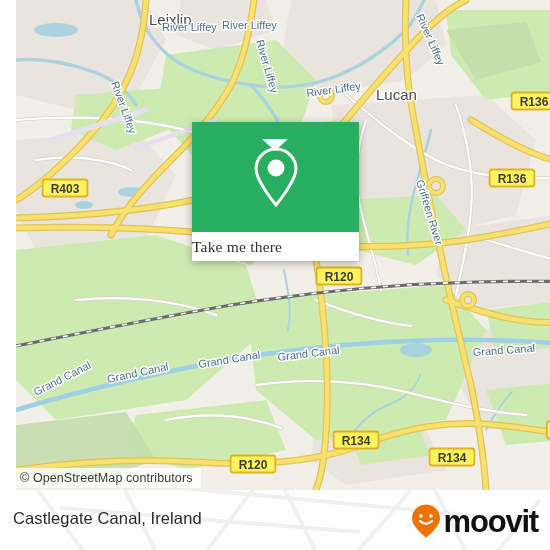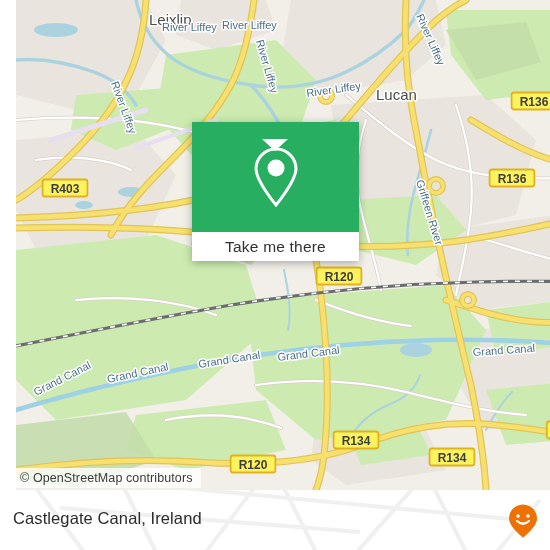--- a/index.html
+++ b/index.html
@@ -28,21 +28,21 @@
   .card{
     position:absolute;left:192px;top:122px;width:167px;
     filter:drop-shadow(0 2px 4px rgba(0,0,0,0.30));
   }
   .card-top{
     background:#27ae60;height:110px;
     display:flex;align-items:center;justify-content:center;
   }
   .card-bottom{
     background:#ffffff;height:29px;
-    display:flex;align-items:center;justify-content:center;
+    display:flex;align-items:center;font-family:Liberation Serif, serif;
   }
   .card-label{font-size:15.5px;color:#303030;letter-spacing:.2px;}
   .card-tail{
     position:absolute;left:50%;top:139px;transform:translateX(-50%);
     width:0;height:0;
     border-left:13px solid transparent;
     border-right:13px solid transparent;
     border-top:12px solid #ffffff;
   }
 
@@ -326,16 +326,17 @@
       </g>
     </svg>
     <div class="footer-title">Castlegate Canal, Ireland</div>
     <div class="brand">
       <svg width="30" height="34" viewBox="0 0 30 34">
         <path d="M15 0.5 C7.2 0.5 1 6.7 1 14.4 C1 23 15 33.5 15 33.5 C15 33.5 29 23 29 14.4 C29 6.7 22.8 0.5 15 0.5 Z" fill="#ee7203"></path>
         <circle cx="10" cy="12" r="1.8" fill="#ffffff"></circle>
         <circle cx="20" cy="12" r="1.8" fill="#ffffff"></circle>
         <path d="M9 17 Q15 22.5 21 17" stroke="#ffffff" stroke-width="2.2" fill="none" stroke-linecap="round"></path>
       </svg>
+      <span class="brand-text">moovit</span>
     </div>
   </div>
 
 </div>
 
 </body></html>

